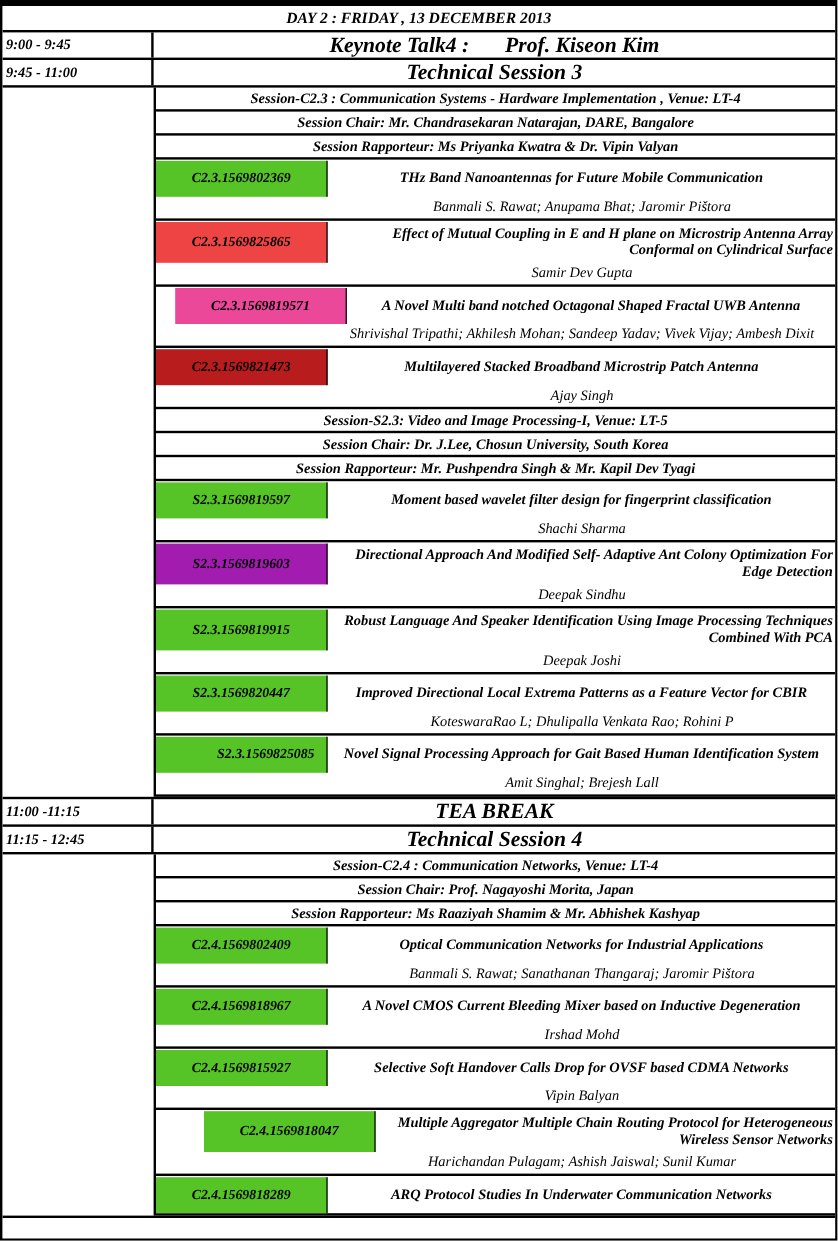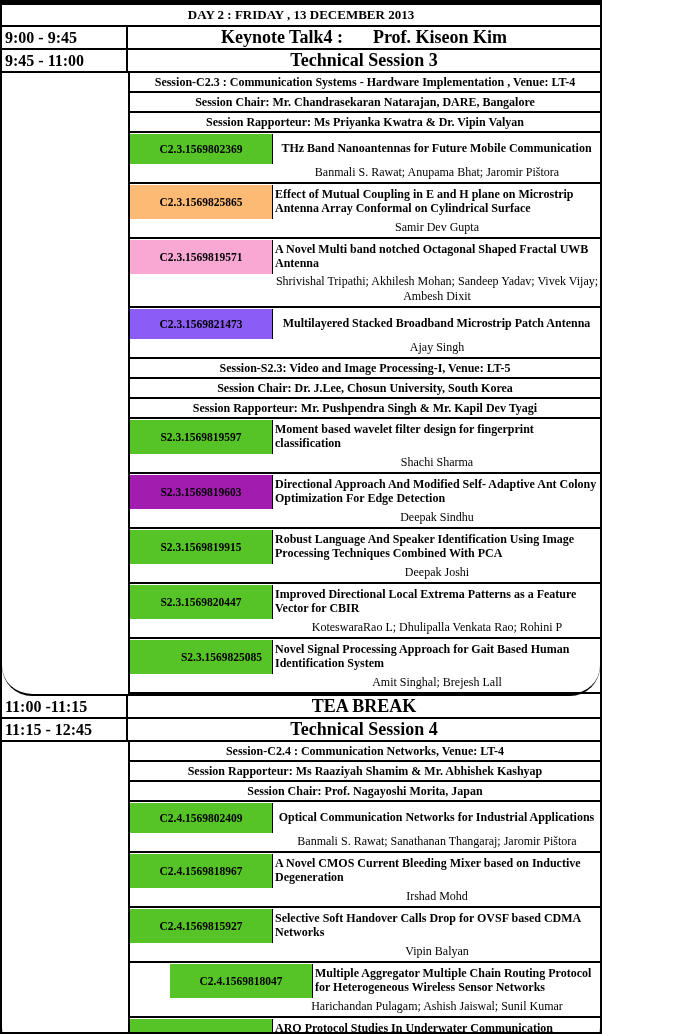--- a/index.html
+++ b/index.html
@@ -3,47 +3,48 @@
 <meta charset="utf-8">
 <style>
   html, body { margin: 0; padding: 0; background: #ffffff; }
   body {
     width: 698px; height: 1034px; overflow: hidden;
     font-family: "Liberation Serif", "DejaVu Serif", serif;
     color: #000;
   }
   .sheet {
     box-sizing: border-box;
-    width: 602px; height: 1034px;
+    width: 698px; height: 1034px;
     border: 2px solid #000;
     border-top: 5px solid #000;
     overflow: hidden;
     background: #fff;
+    font-style: italic;
   }
   .row { display: flex; border-bottom: 2px solid #000; align-items: stretch; }
   .day-row { min-height: 20px; }
   .day-cell {
     flex: 1; display: flex; align-items: center; justify-content: center;
     font-weight: bold; font-size: 13px;
   }
   .time-cell {
     flex: 0 0 126px; width: 126px;
     border-right: 2px solid #000;
-    font-weight: bold; font-size: 16px;
+    font-weight: bold; font-size: 12px;
     display: flex; align-items: center;
     padding: 1px 3px;
     box-sizing: border-box;
   }
   .wide-cell {
     flex: 1; display: flex; align-items: center; justify-content: center;
     font-weight: bold; font-size: 18px; text-align: center;
     min-height: 19px; padding: 0 4px;
   }
   .keynote-gap { display: inline-block; width: 30px; }
-  .big-row { display: flex; border-bottom: 2px solid #000; align-items: stretch; border-radius: 30px; }
+  .big-row { display: flex; border-bottom: 2px solid #000; align-items: stretch; }
   .big-left { flex: 0 0 126px; width: 126px; border-right: 2px solid #000; }
   .big-content { flex: 1; min-width: 0; }
   .shdr {
     min-height: 16px; border-bottom: 2px solid #000;
     display: flex; align-items: center; justify-content: center;
     font-weight: bold; font-size: 12px; text-align: center; padding: 1px 4px;
   }
   .paper { border-bottom: 2px solid #000; }
   .paper:last-child { border-bottom: 2px solid #000; }
   .ptop { display: flex; align-items: stretch; min-height: 31px; }
@@ -52,21 +53,21 @@
     border-right: 1px solid #000;
     margin-top: 1px;
     display: flex; align-items: center; justify-content: center;
     font-weight: bold; font-size: 11.5px;
     box-sizing: border-box;
     text-align: center;
   }
   .ptitle {
     flex: 1; display: flex; align-items: center; justify-content: center;
     font-weight: bold; font-size: 12px; line-height: 13.5px;
-    text-align: left; padding: 4px 2px;
+    text-align: right; padding: 4px 2px;
   }
   .pauth {
     margin-left: 144px;
     min-height: 16px;
     display: flex; align-items: flex-end; justify-content: center;
     font-size: 12px; padding-bottom: 2px; text-align: center;
   }
 </style>
 </head>
 <body>
@@ -101,35 +102,35 @@
 
       <div class="paper">
         <div class="ptop">
           <div class="pid" style="background: rgb(86, 195, 39);">C2.3.1569802369</div>
           <div class="ptitle">THz Band Nanoantennas for Future Mobile Communication</div>
         </div>
         <div class="pauth">Banmali S. Rawat; Anupama Bhat; Jaromir Pištora</div>
       </div>
       <div class="paper">
         <div class="ptop">
-          <div class="pid" style="background: #fdba74;">C2.3.1569825865</div>
+          <div class="pid" style="background: #ef4444;">C2.3.1569825865</div>
           <div class="ptitle">Effect of Mutual Coupling in E and H plane on Microstrip Antenna Array Conformal on Cylindrical Surface</div>
         </div>
         <div class="pauth">Samir Dev Gupta</div>
       </div>
       <div class="paper">
         <div class="ptop">
-          <div class="pid" style="background: #f9a8d4;">C2.3.1569819571</div>
+          <div class="pid" style="background: #ec4899; margin-left: 16px;">C2.3.1569819571</div>
           <div class="ptitle">A Novel Multi band notched Octagonal Shaped Fractal UWB Antenna</div>
         </div>
         <div class="pauth">Shrivishal Tripathi; Akhilesh Mohan; Sandeep Yadav; Vivek Vijay; Ambesh Dixit</div>
       </div>
       <div class="paper">
         <div class="ptop">
-          <div class="pid" style="background: #8b5cf6;">C2.3.1569821473</div>
+          <div class="pid" style="background: #b91c1c;">C2.3.1569821473</div>
           <div class="ptitle">Multilayered Stacked Broadband Microstrip Patch Antenna</div>
         </div>
         <div class="pauth">Ajay Singh</div>
       </div>
 
       <div class="shdr">Session-S2.3: Video and Image Processing-I, Venue: LT-5</div>
       <div class="shdr">Session Chair: Dr. J.Lee, Chosun University, South Korea</div>
       <div class="shdr">Session Rapporteur: Mr. Pushpendra Singh &amp;  Mr. Kapil Dev Tyagi</div>
 
       <div class="paper">
@@ -179,22 +180,22 @@
   <div class="row">
     <div class="time-cell">11:15 - 12:45</div>
     <div class="wide-cell">Technical Session 4</div>
   </div>
 
   <div class="big-row">
     <div class="big-left"></div>
     <div class="big-content">
 
       <div class="shdr">Session-C2.4 : Communication Networks, Venue: LT-4</div>
+      <div class="shdr">Session Chair: Prof. Nagayoshi Morita, Japan</div>
       <div class="shdr">Session Rapporteur: Ms Raaziyah Shamim &amp;  Mr. Abhishek Kashyap</div>
-      <div class="shdr">Session Chair: Prof. Nagayoshi Morita, Japan</div>
 
       <div class="paper">
         <div class="ptop">
           <div class="pid" style="background: rgb(86, 195, 39);">C2.4.1569802409</div>
           <div class="ptitle">Optical Communication Networks for Industrial Applications</div>
         </div>
         <div class="pauth">Banmali S. Rawat; Sanathanan Thangaraj; Jaromir Pištora</div>
       </div>
       <div class="paper">
         <div class="ptop">

